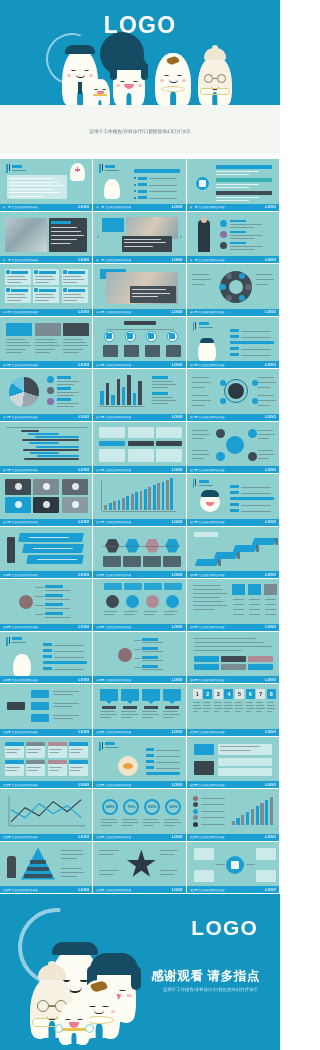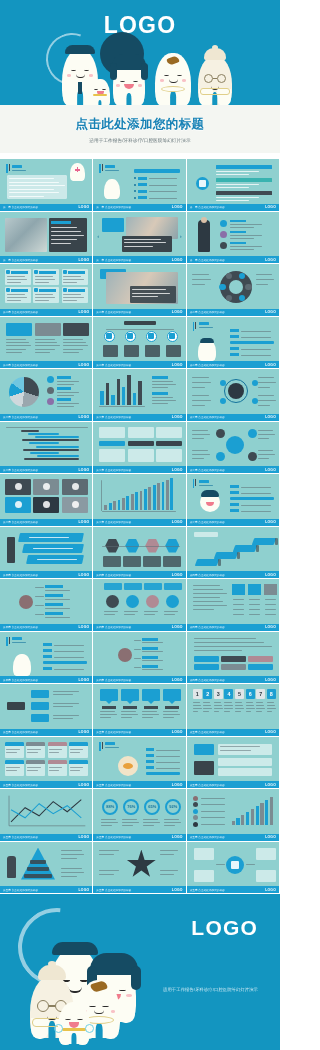--- a/index.html
+++ b/index.html
@@ -180,21 +180,20 @@
       <div class="circ" style="position:absolute;left:6px;top:18px;width:9px;height:9px;border:1.3px solid #8a7f5f;"></div>
       <div class="circ" style="position:absolute;right:6px;top:18px;width:9px;height:9px;border:1.3px solid #8a7f5f;"></div>
       <div style="position:absolute;left:15px;top:22px;width:4px;height:1.3px;background:#8a7f5f;"></div>
       <div class="mouth smile" style="left:50%;top:30px;margin-left:-4px;width:8px;"></div>
       <div style="position:absolute;left:2px;top:32px;width:30px;height:7px;border:1.4px solid #e0cf8a;border-radius:3px;"></div>
     </div>
   </div>
 </div>
 
 <div class="title-band">
-  <div class="t1">点击此处添加您的标题</div>
   <div class="t2">适用于工作报告/牙科诊疗/口腔医院等幻灯片演示</div>
 </div>
 
 <div class="grid" id="grid">
     <div class="slide cyan">
       <div class="pad">
         <div class="heading-accent" style="left:3px;top:3px;width:1.6px;height:9px;"></div>
         <div class="heading-accent g" style="left:5.6px;top:3px;width:1.2px;height:7px;"></div>
         <div class="bar" style="position:absolute;left:9px;top:3.5px;width:10px;height:3px;border-radius:.5px;"></div>
         <div class="ln blu" style="position:absolute;left:9px;top:8.5px;width:14px;"></div>
@@ -1206,14 +1205,15 @@
       <div class="notch" style="background:#1395c0;"></div>
     <div class="eye" style="left:7px;top:15px;width:6px;"></div>
       <div class="eye" style="right:7px;top:15px;width:6px;"></div>
     <div class="mouth" style="left:50%;top:20px;margin-left:-5px;width:10px;height:6px;"></div>
     <div style="position:absolute;left:4px;top:26px;width:24px;height:3px;background:#e8c24a;border-radius:3px;"></div>
     <div class="circ" style="position:absolute;left:-4px;top:22px;width:9px;height:9px;border:1.5px solid #6fd0e6;"></div>
     <div class="circ" style="position:absolute;right:-4px;top:22px;width:9px;height:9px;border:1.5px solid #6fd0e6;"></div>
   </div>
 
   <div class="footer-logo">LOGO</div>
+  <div class="footer-title">感谢观看 请多指点</div>
   <div class="footer-sub">适用于工作报告/牙科诊疗/口腔医院等幻灯片演示</div>
 </div>
 
 </body></html>

